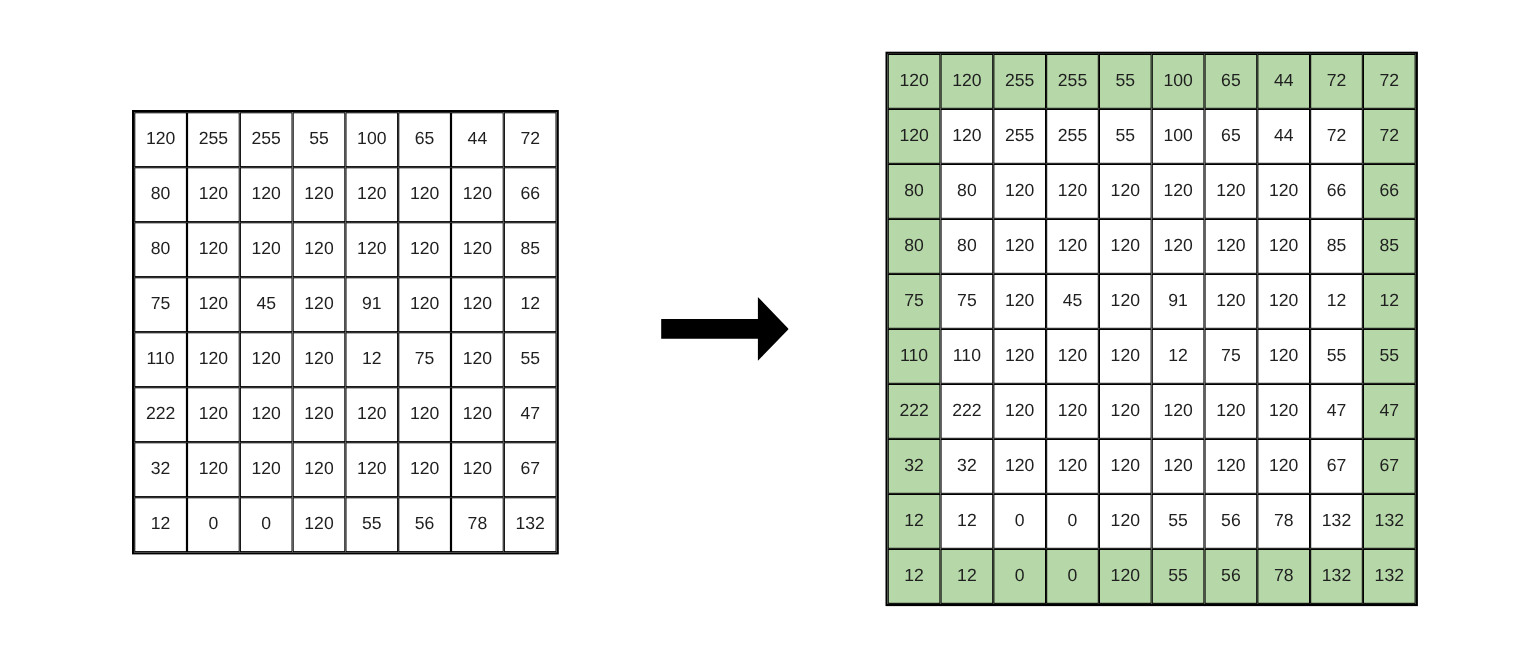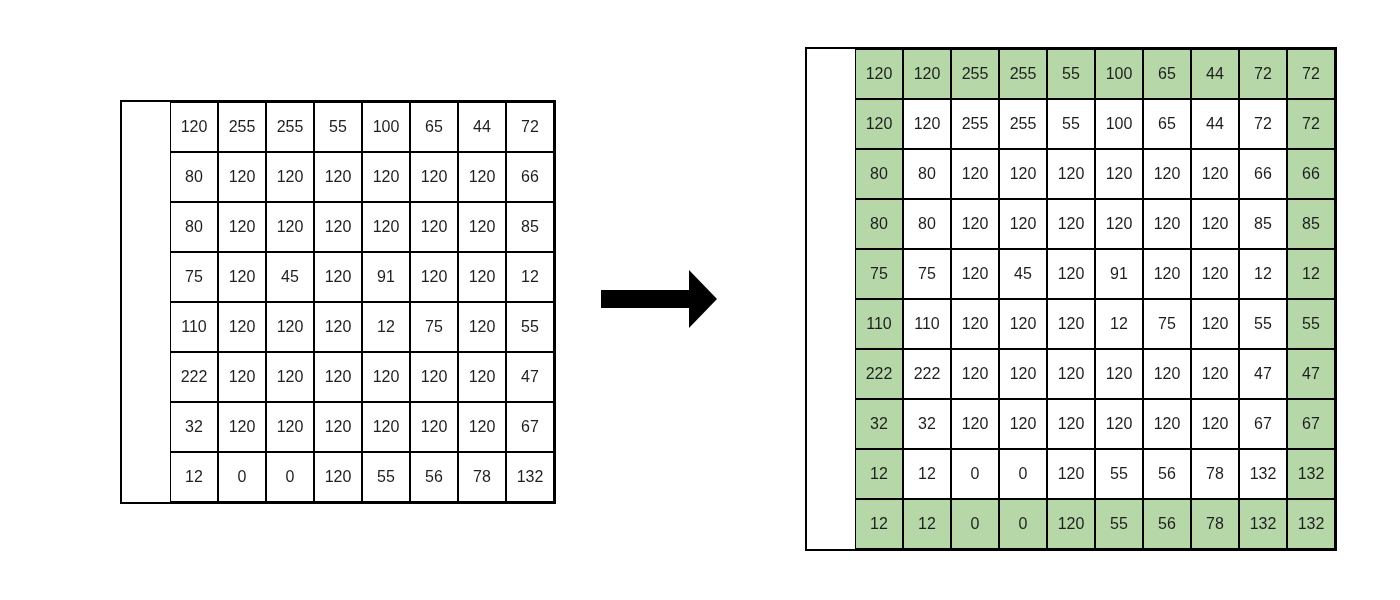--- a/index.html
+++ b/index.html
@@ -12,21 +12,20 @@
     width: 1400px;
     height: 600px;
     font-family: "Liberation Sans", sans-serif;
     overflow: hidden;
   }
   .grid {
     position: absolute;
     display: grid;
     border: 2px solid #000000;
     background: #ffffff;
-    padding-left: 48px;
   }
   #source-grid {
     left: 120px;
     top: 100px;
   }
   #padded-grid {
     left: 805px;
     top: 47px;
   }
   .cell {

